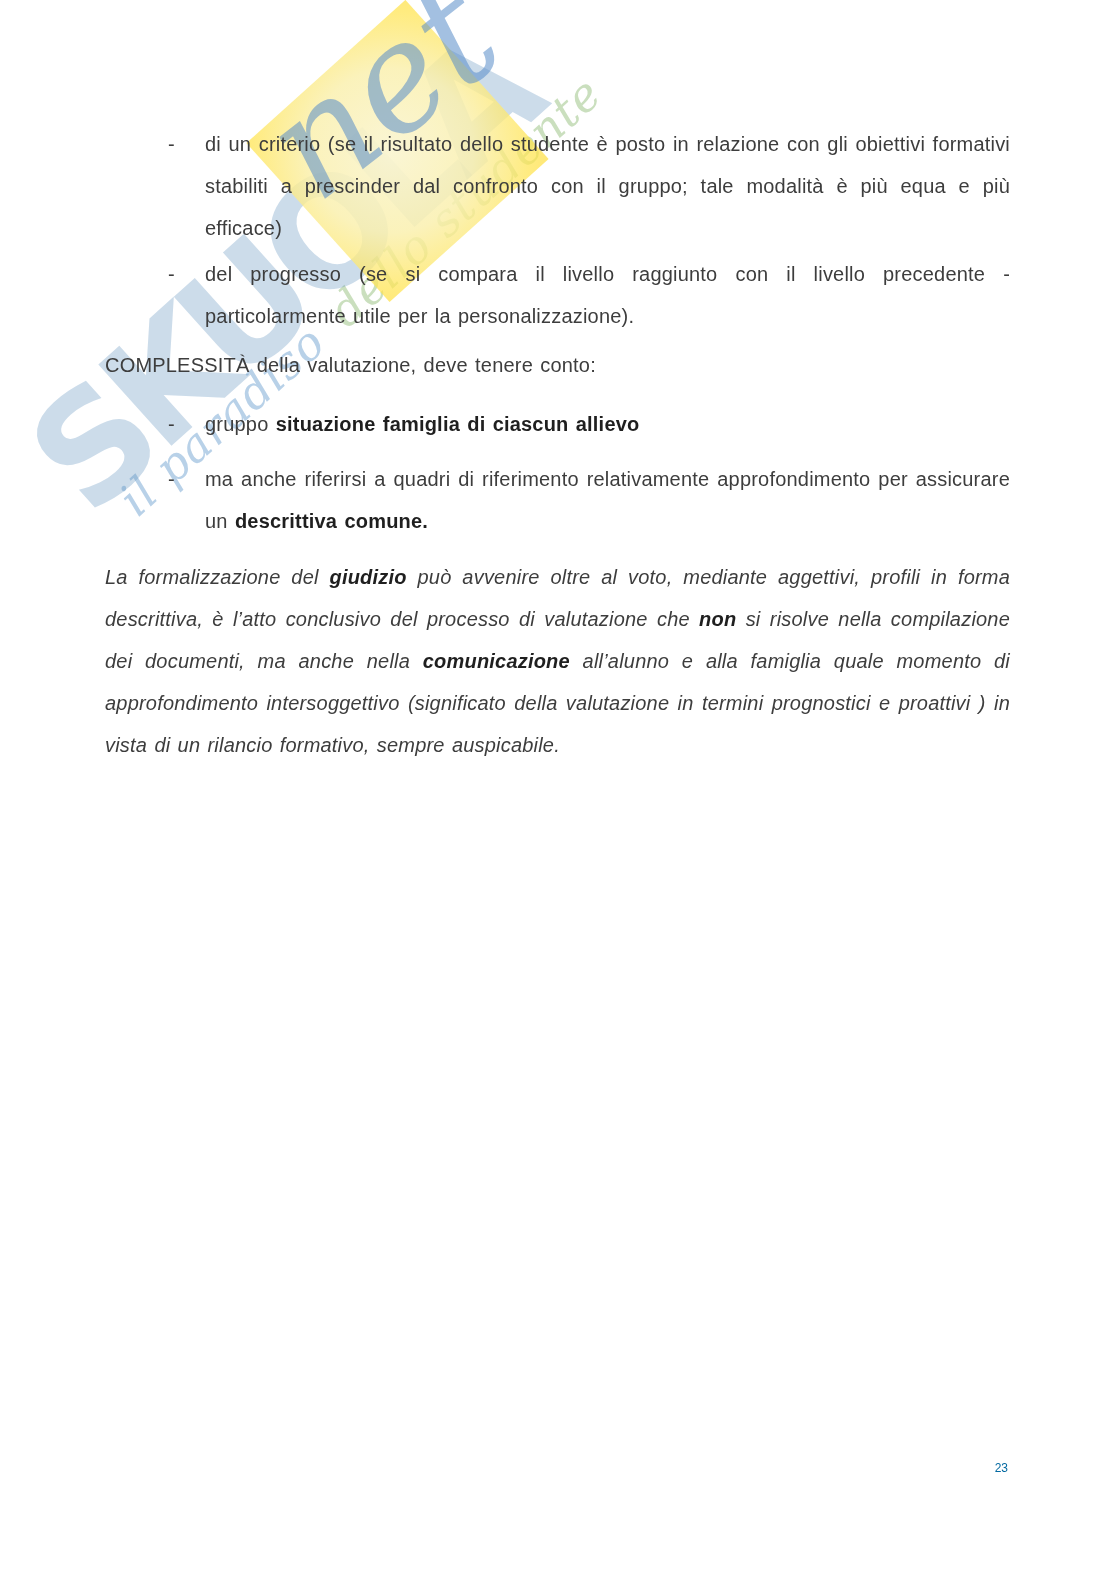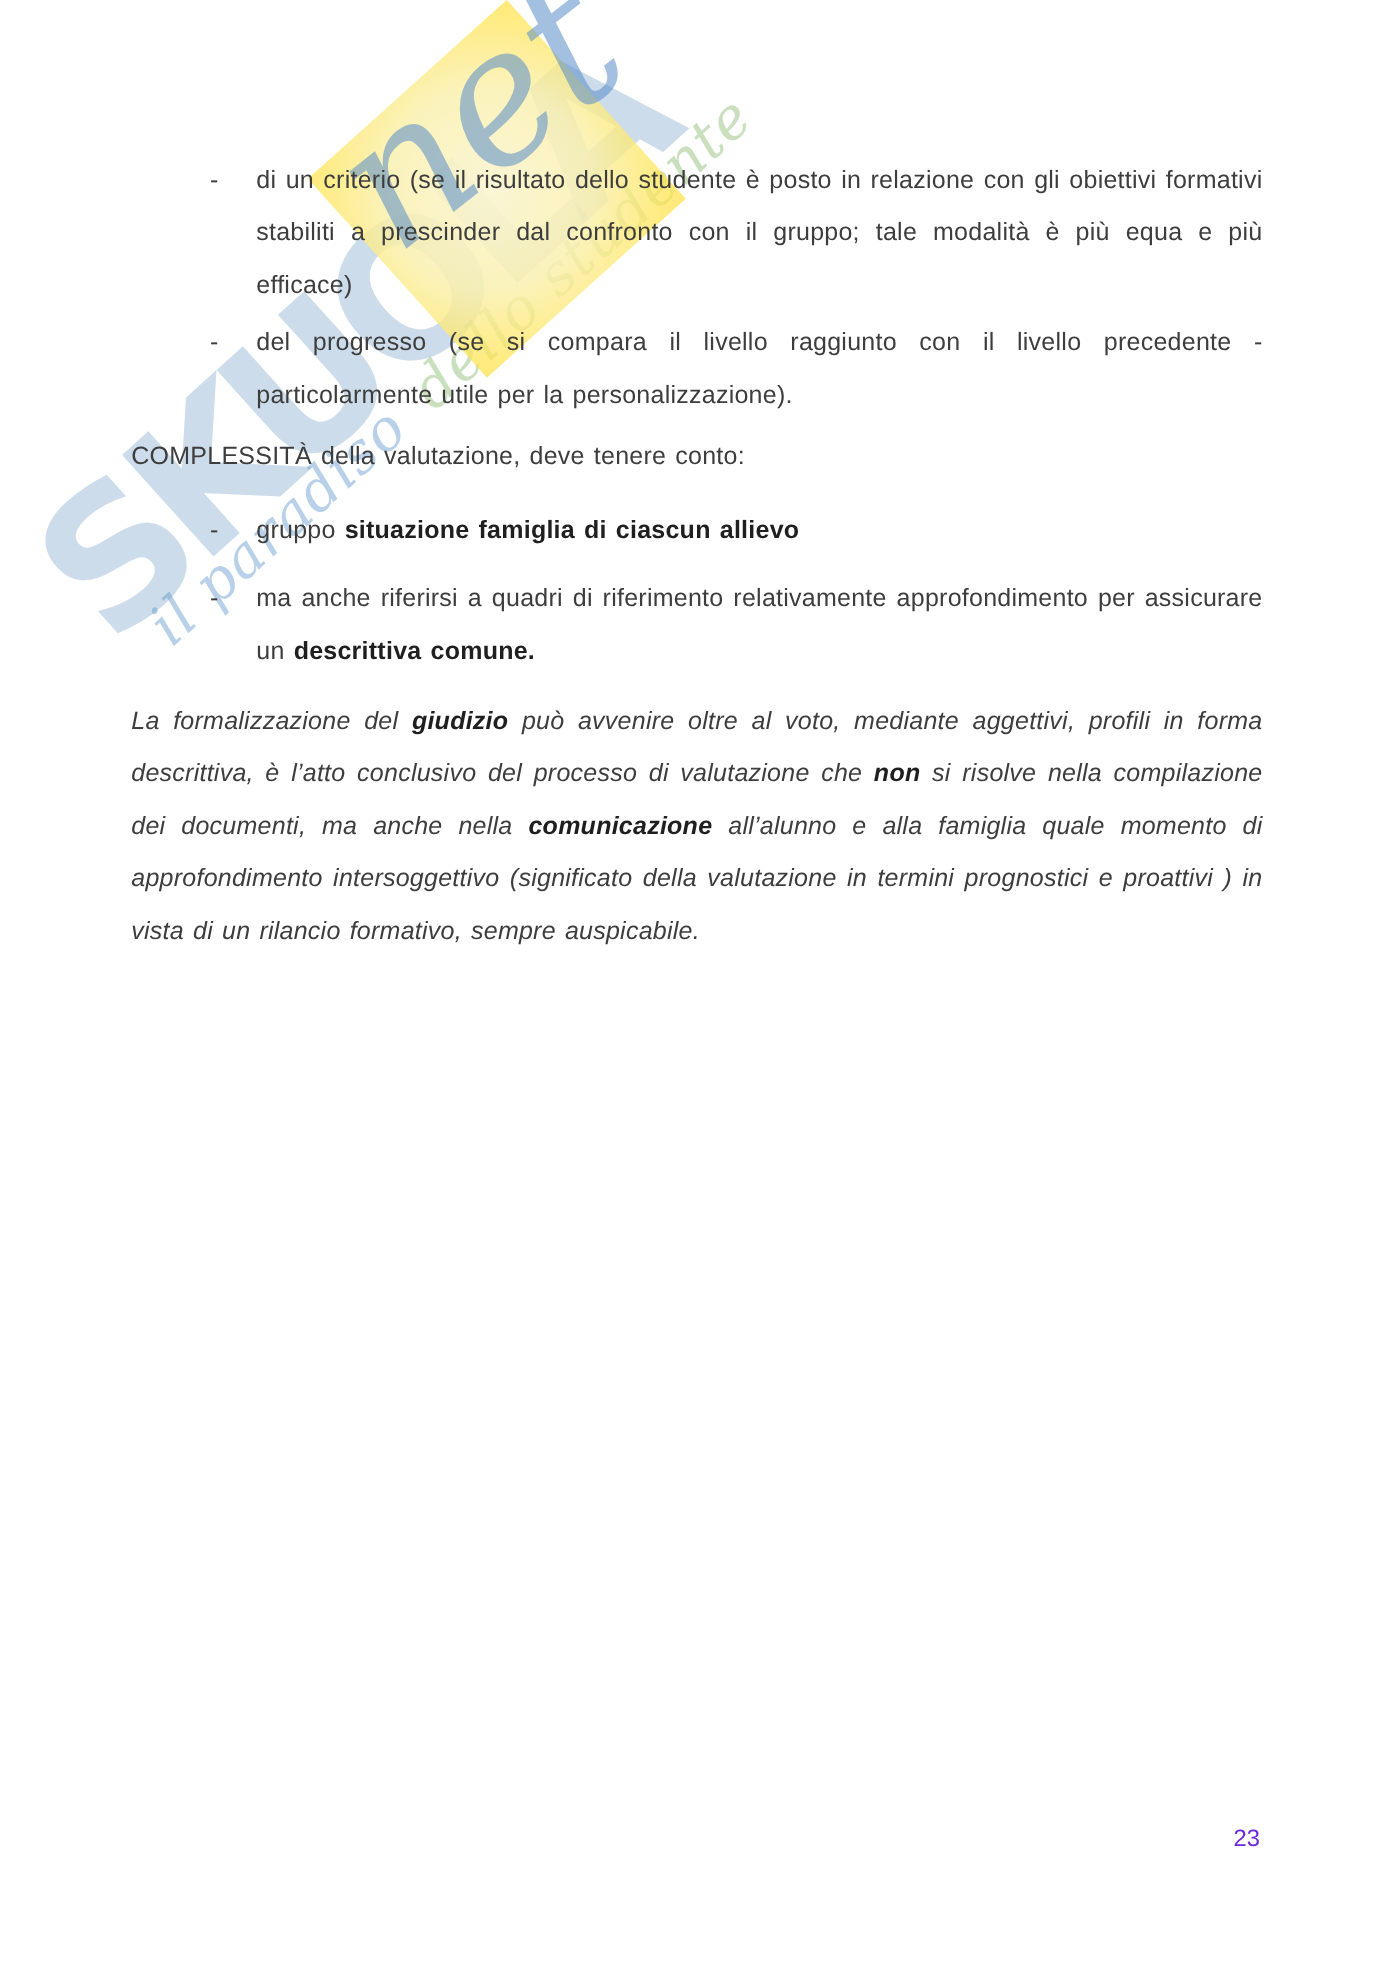--- a/index.html
+++ b/index.html
@@ -100,22 +100,22 @@
 
   .para { margin: 0; }
   .p1 { margin-top: 7px; text-align: left; }
   .p2 { margin-top: 14px; text-align: justify; font-style: italic; }
 
   .page-number {
     position: absolute;
     top: 1461px;
     right: 108px;
     z-index: 1;
-    font-size: 19px;
-    color: #6d28d9;
+    font-size: 12px;
+    color: #0369a1;
   }
 </style>
 </head>
 <body>
 
 <div class="page">
 
   <div class="watermark">
     <div class="wm-main">
       <span class="wm-brand">SKUOLA</span>

